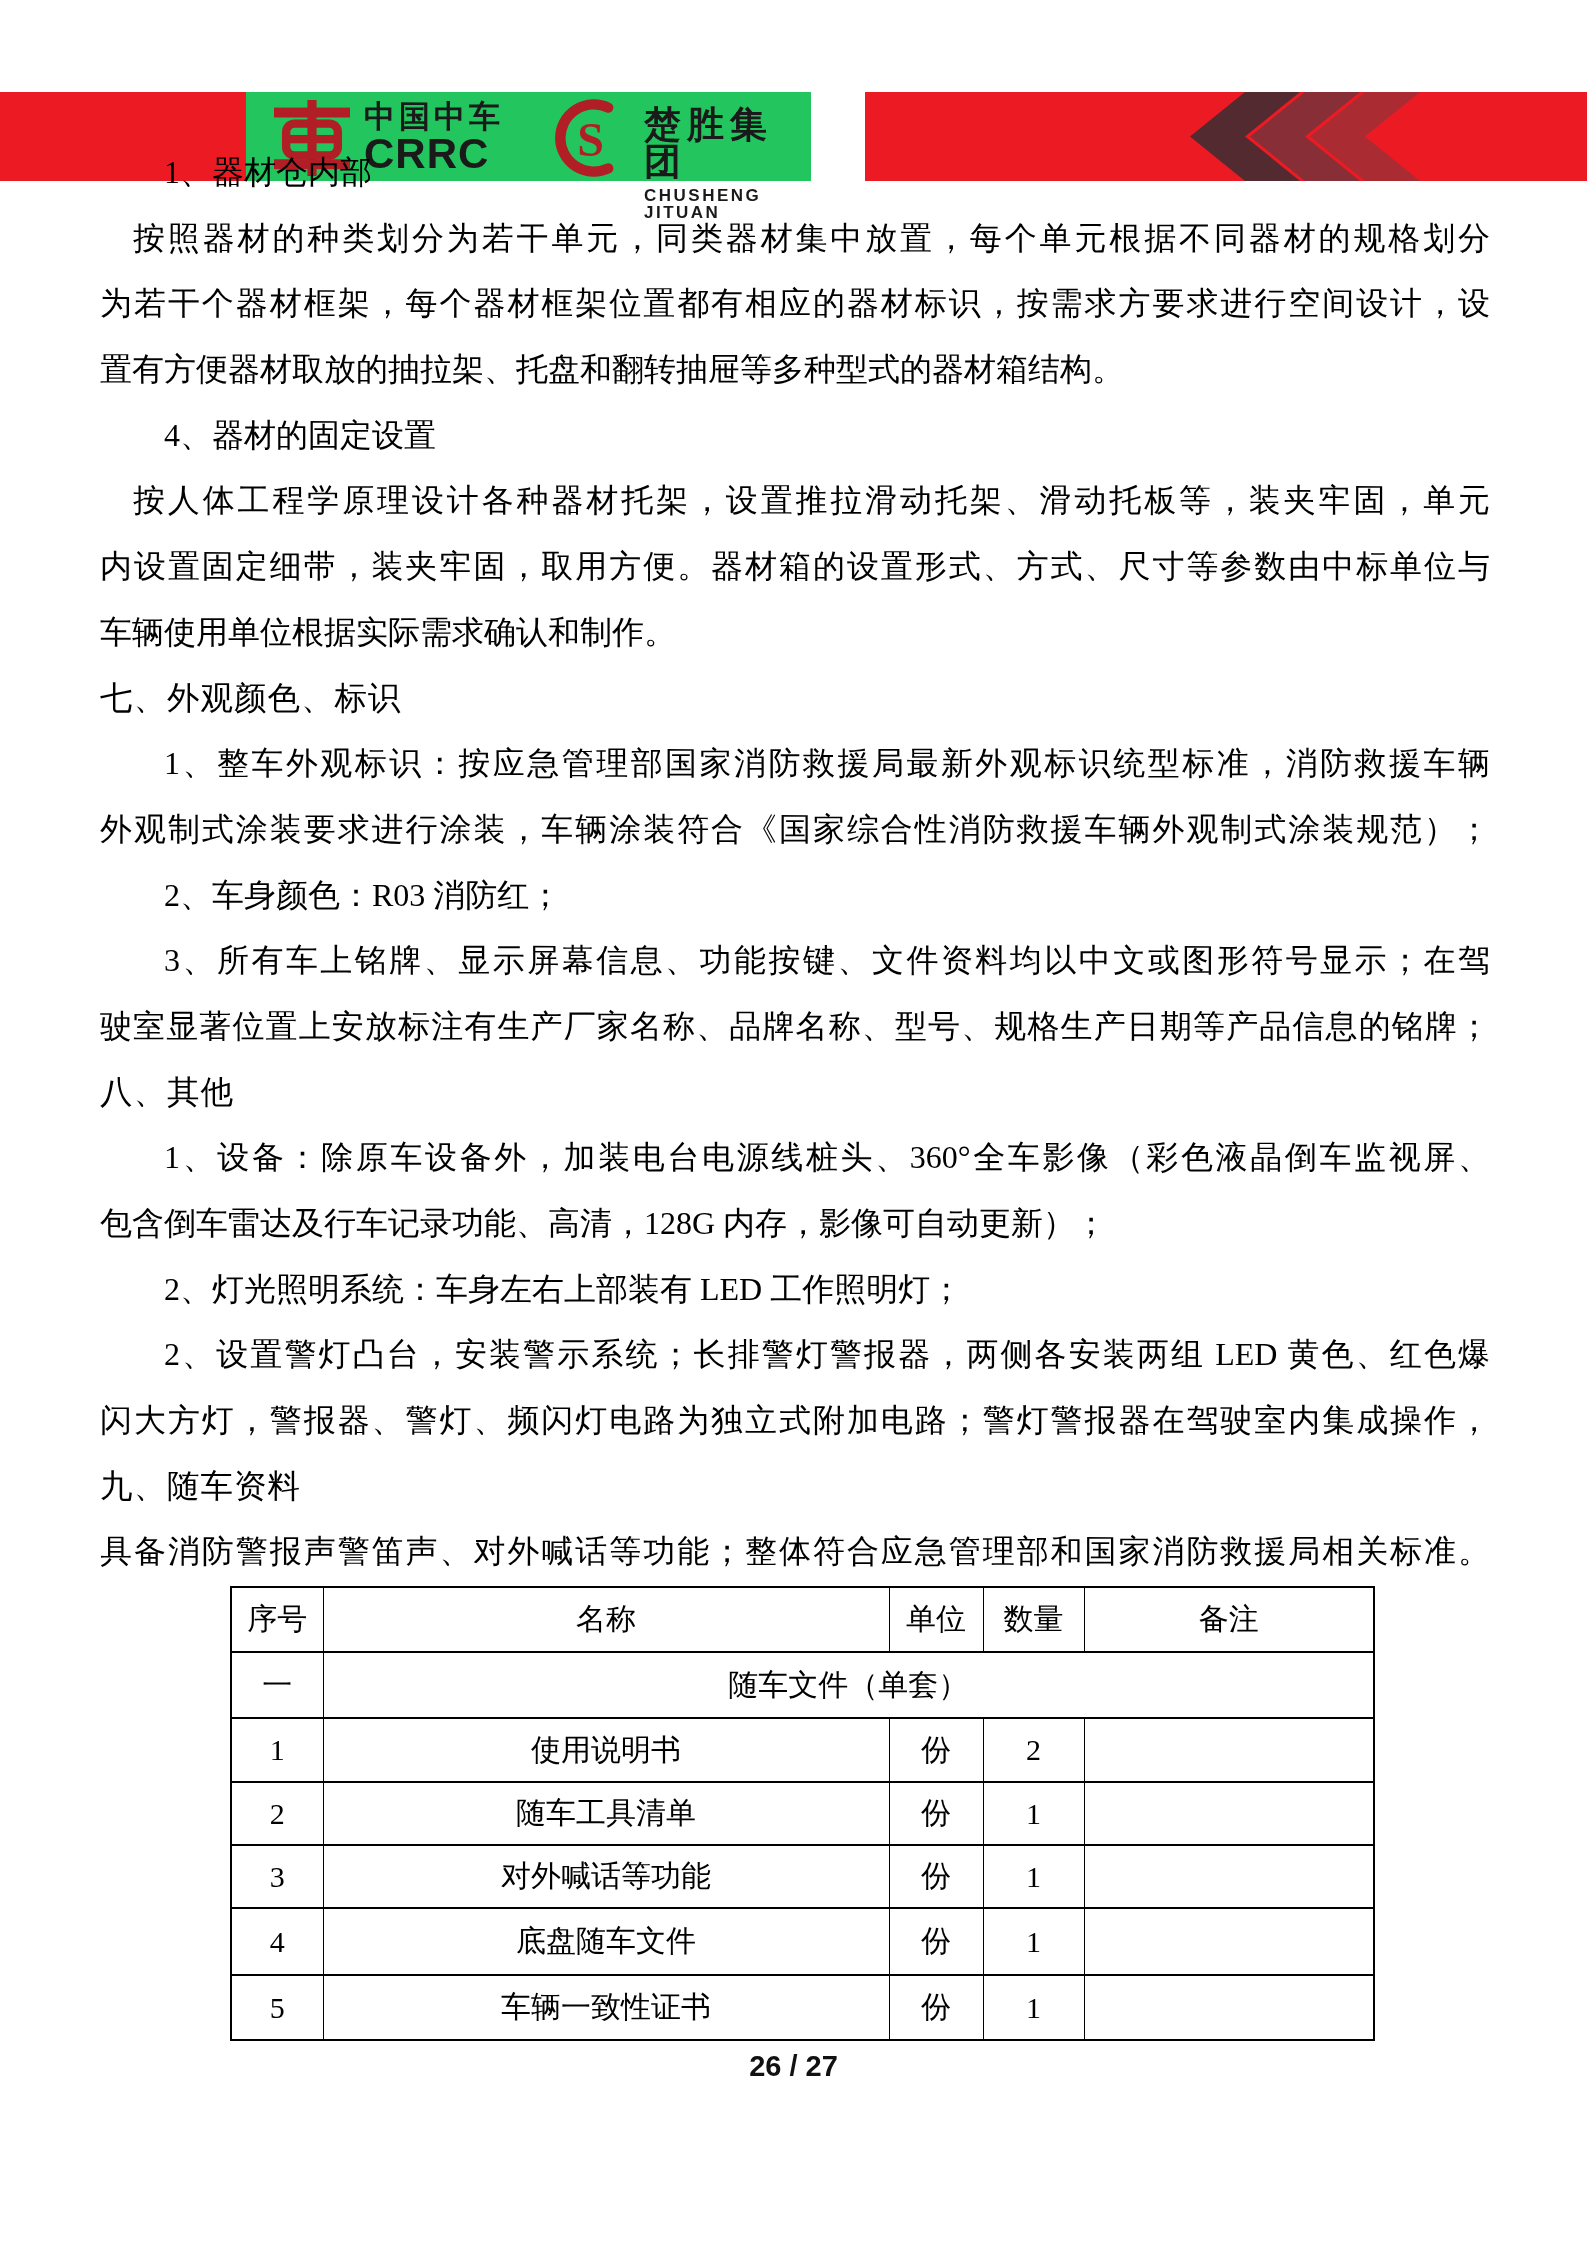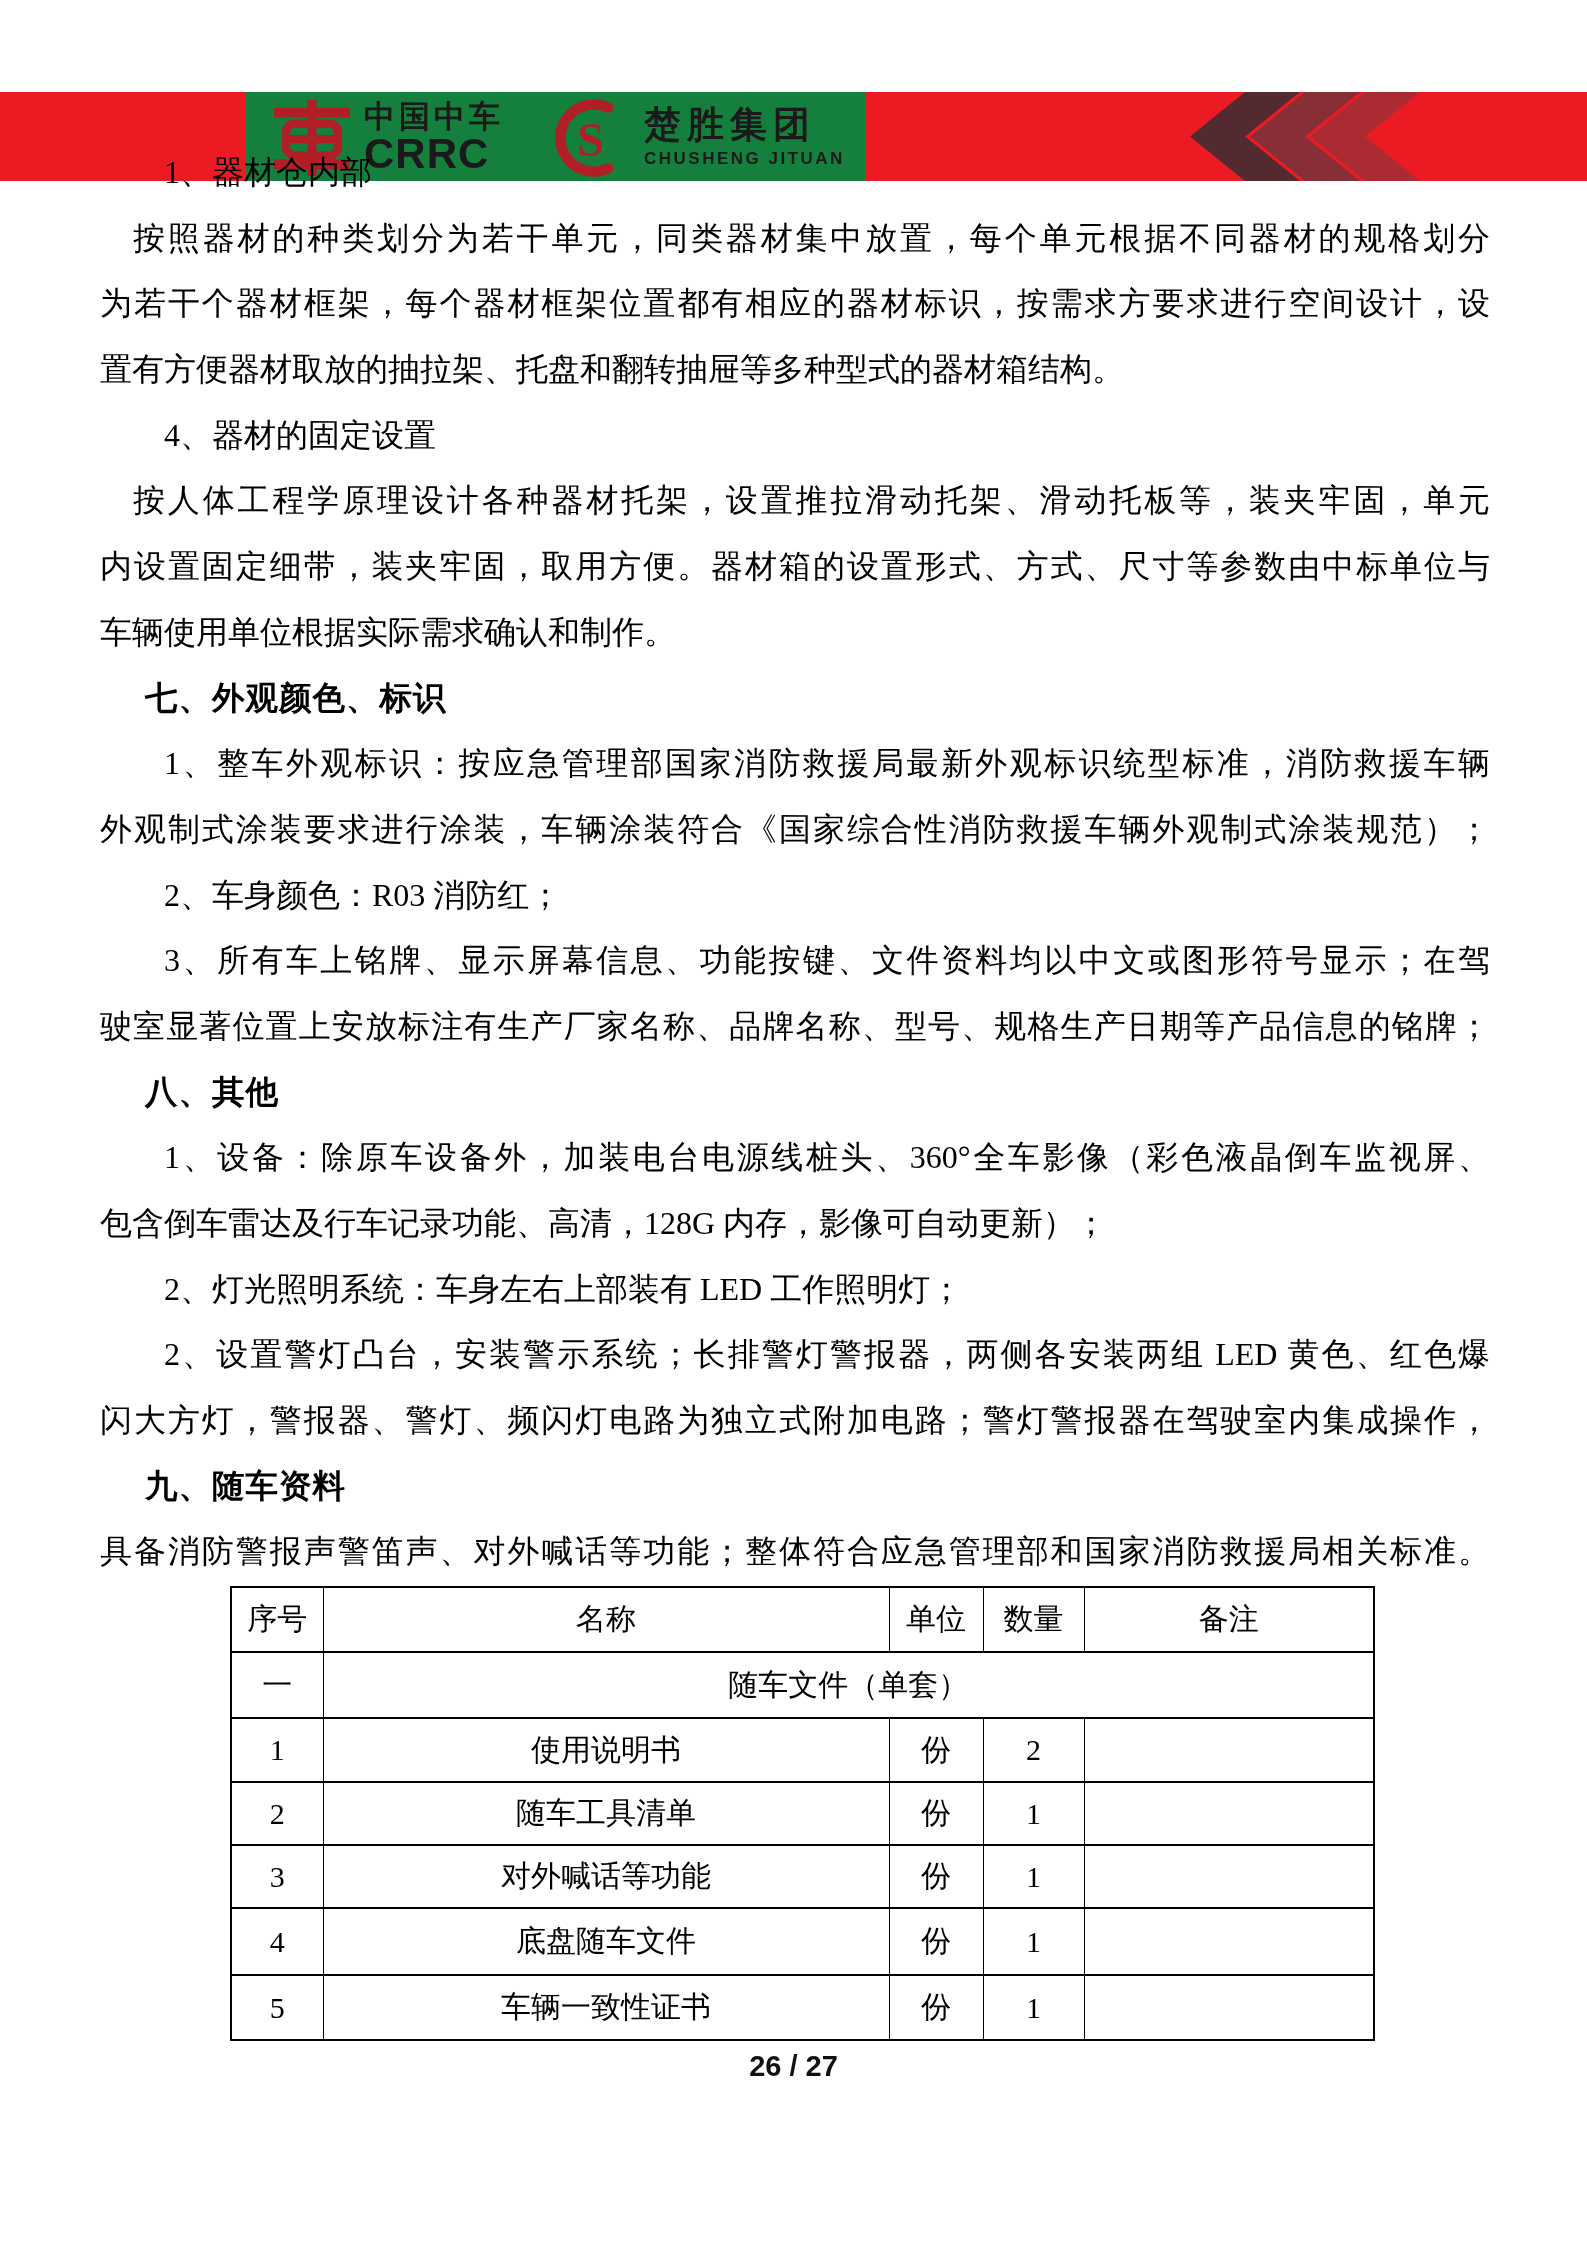--- a/index.html
+++ b/index.html
@@ -12,37 +12,37 @@
     font-family:"Liberation Serif","DejaVu Serif",serif;
     color:#000;
   }
 
   
   .band{position:absolute;top:92px;height:89px;}
   .band.left{left:0;width:246px;background:#EC1B23;}
   .band.right{left:865px;width:722px;background:#EC1B23;}
   .chevrons{position:absolute;left:295px;top:0;width:290px;height:89px;}
 
-  .logo-row{position:absolute;top:92px;left:246px;width:619px;height:89px;background:#15803d;}
+  .logo-row{position:absolute;top:92px;left:246px;width:565px;height:89px;background:#22c55e;}
   .crrc-mark{position:absolute;left:26px;top:8px;width:80px;height:76px;}
   .crrc-text{position:absolute;left:118px;top:9px;line-height:1;}
   .crrc-cn{font-family:"Liberation Sans","DejaVu Sans",sans-serif;font-weight:bold;font-size:31px;letter-spacing:4px;color:#1a1a1a;}
   .crrc-en{font-family:"Liberation Sans","DejaVu Sans",sans-serif;font-weight:700;font-size:42px;letter-spacing:1px;color:#1a1a1a;margin-top:1px;}
   .cs-mark{position:absolute;left:300px;top:6px;width:86px;height:80px;}
   .cs-text{position:absolute;left:398px;top:14px;line-height:1;}
   .cs-cn{font-family:"Liberation Sans","DejaVu Sans",sans-serif;font-weight:bold;font-size:37px;letter-spacing:6px;color:#1a1a1a;}
   .cs-en{font-family:"Liberation Sans","DejaVu Sans",sans-serif;font-weight:600;font-size:17px;letter-spacing:2.5px;color:#1a1a1a;margin-top:7px;}
 
   
   .body-text{position:absolute;left:100px;top:140px;width:1390px;font-size:32px;}
   .ln{height:65.7px;line-height:65.7px;white-space:nowrap;}
   .ind1{padding-left:33px;}
   .ind2{padding-left:64px;}
   .just{white-space:normal;text-align:justify;text-align-last:justify;}
-  .head{font-family:"Liberation Sans","DejaVu Sans",sans-serif;font-weight:bold;font-size:32.5px;letter-spacing:1px;margin-left:45px;}
+  .head{font-family:"Liberation Sans","DejaVu Sans",sans-serif;font-weight:normal;font-size:32.5px;letter-spacing:1px;}
 
   
   .spec-table{
     position:absolute;left:230px;top:1586px;
     border-collapse:collapse;table-layout:fixed;
     width:1143px;
     font-size:30px;
   }
   .spec-table td,.spec-table th{
     border:solid #000;border-width:2px 1px;

